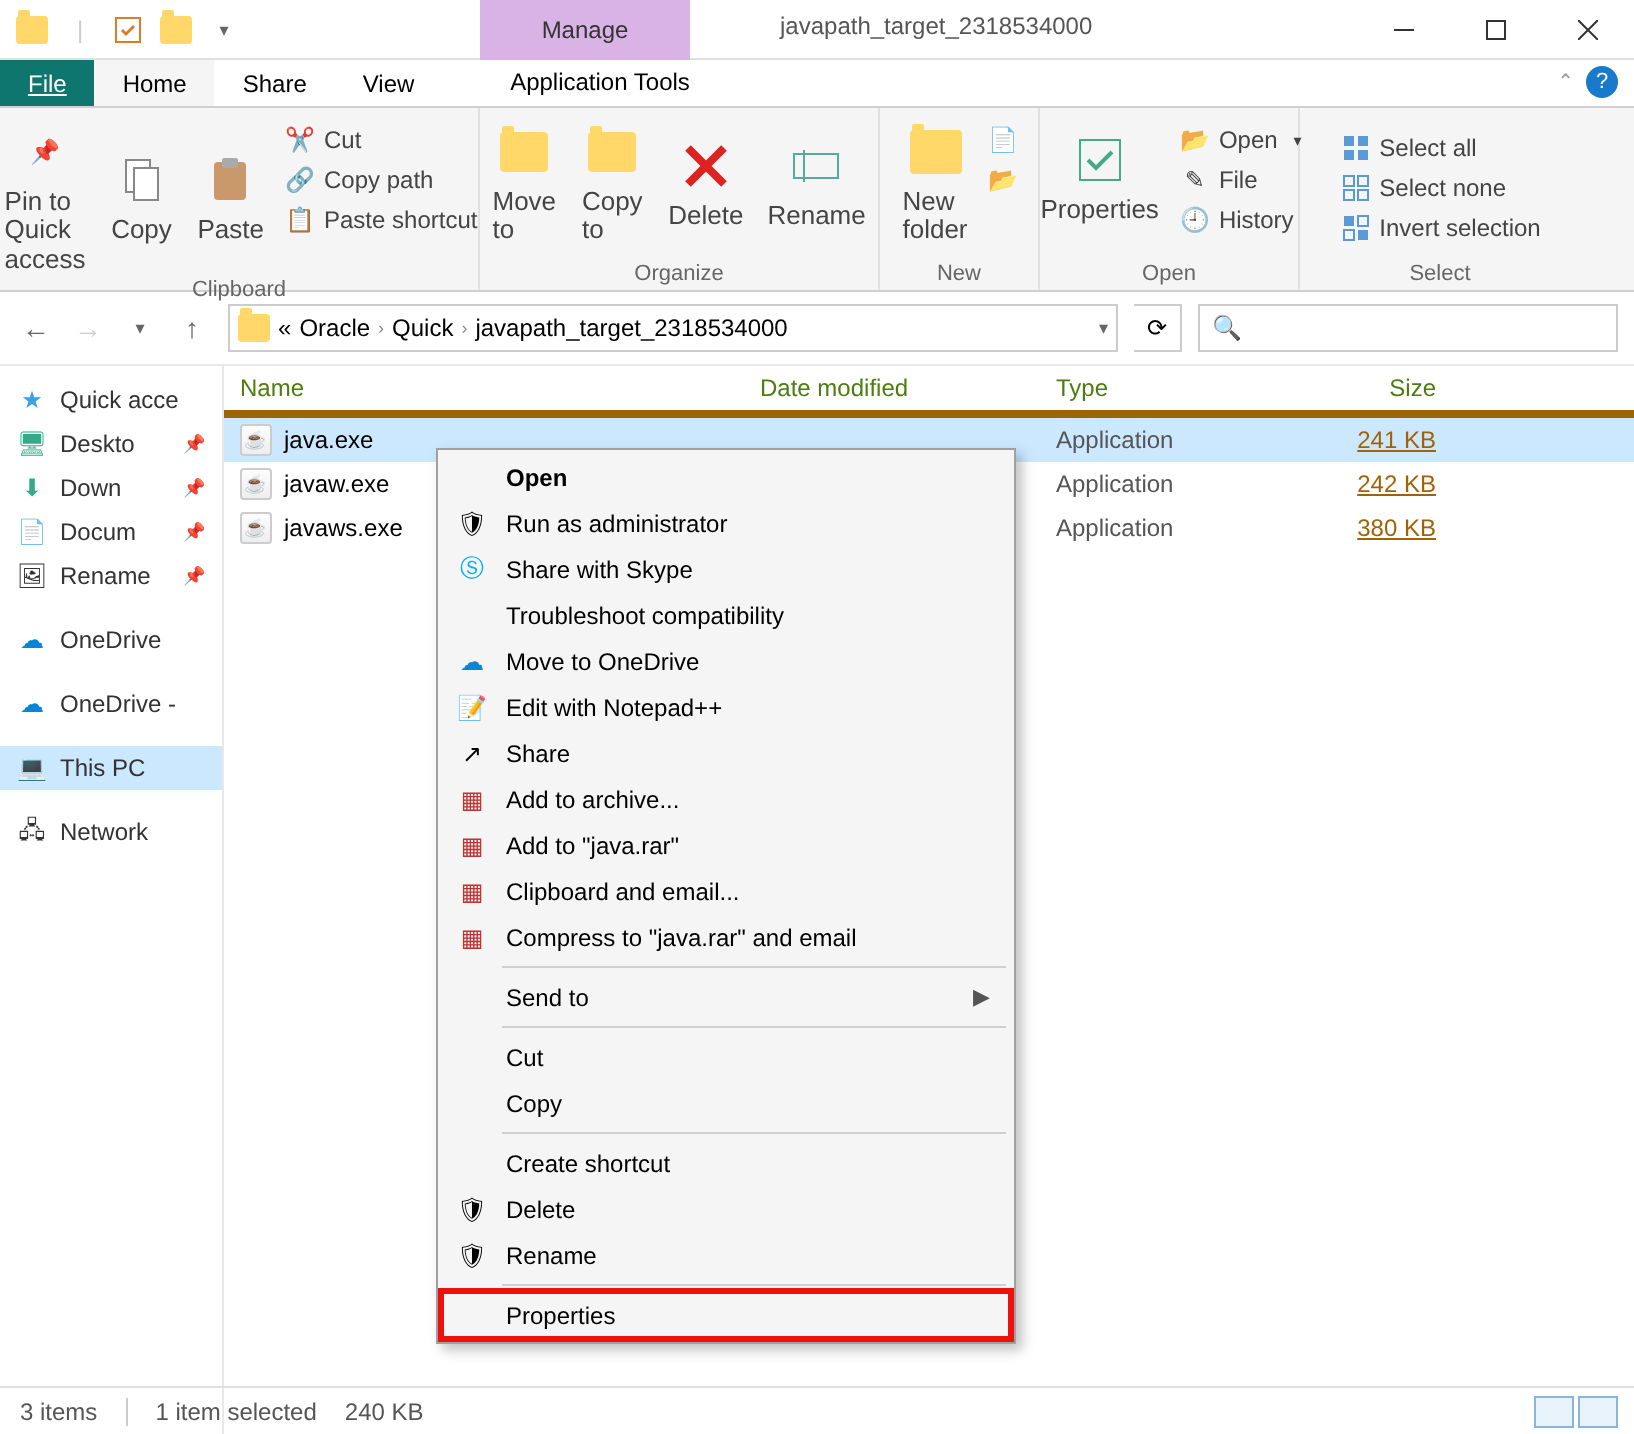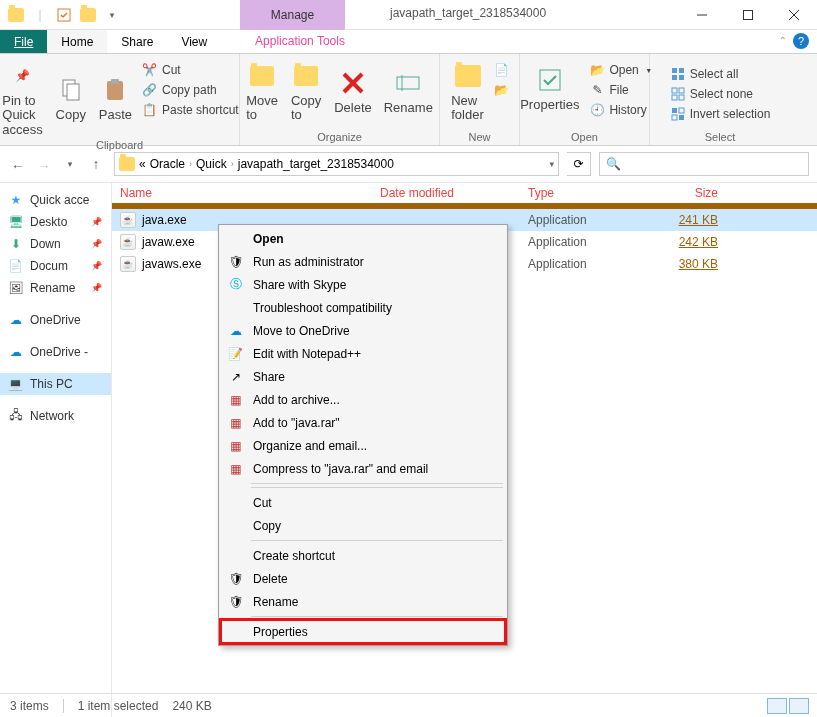--- a/index.html
+++ b/index.html
@@ -12,21 +12,21 @@
 .manage-tab { position: absolute; left: 240px; top: 0; width: 105px; height: 30px; background: #d9b3e6; display: flex; align-items: center; justify-content: center; color: #333; }
 .title-text { position: absolute; left: 390px; top: 6px; color: #555; }
 .win-controls { position: absolute; right: 0; top: 0; display: flex; }
 .win-btn { width: 46px; height: 30px; display: flex; align-items: center; justify-content: center; color: #333; }
 
 
 .tabs { height: 24px; display: flex; align-items: stretch; border-bottom: 1px solid #d0d0d0; position: relative; }
 .tab { padding: 4px 14px; display: flex; align-items: center; cursor: pointer; }
 .tab.file { background: #0f766e; color: #fff; text-decoration: underline; }
 .tab.active { background: #f5f5f5; }
-.app-tools { position: absolute; left: 240px; width: 120px; text-align: center; padding-top: 4px; color: #ec4899; }
+.app-tools { position: absolute; left: 240px; width: 120px; text-align: center; padding-top: 4px; color: #000000; }
 .help-icon { position: absolute; right: 8px; top: 3px; width: 16px; height: 16px; border-radius: 50%; background: #1979ca; color: #fff; display: flex; align-items: center; justify-content: center; font-size: 11px; }
 .chevron-tabs { position: absolute; right: 30px; top: 5px; color: #999; font-size: 10px; }
 
 
 .ribbon { height: 92px; background: #f5f5f5; border-bottom: 1px solid #d0d0d0; display: flex; }
 .ribbon-group { border-right: 1px solid #e0e0e0; display: flex; flex-direction: column; align-items: center; padding: 4px 6px 2px 6px; position: relative; }
 .group-label { font-size: 11px; color: #666; margin-top: auto; text-align: center; width: 100%; }
 .rib-btn { display: flex; flex-direction: column; align-items: center; justify-content: center; padding: 2px 6px; cursor: pointer; }
 .rib-btn .ico { width: 32px; height: 32px; display: flex; align-items: center; justify-content: center; }
 .rib-btn .lbl { font-size: 13px; color: #444; margin-top: 2px; white-space: pre-line; text-align: left; line-height: 1.1; }
@@ -47,21 +47,21 @@
 .search-box input { border: none; outline: none; flex: 1; font-size: 12px; color: #888; }
 
 
 .main { display: flex; height: 550px; border-top: 1px solid #e8e8e8; }
 .sidebar { width: 112px; border-right: 1px solid #e8e8e8; padding: 6px 0; overflow: hidden; white-space: nowrap; }
 .side-item { display: flex; align-items: center; gap: 6px; padding: 3px 8px; font-size: 12px; color: #333; }
 .side-item.selected { background: #cce8ff; }
 .side-ico { width: 16px; height: 16px; display: flex; align-items: center; justify-content: center; font-size: 12px; }
 .side-gap { height: 10px; }
 .content { flex: 1; position: relative; }
-.col-headers { height: 26px; border-bottom: 6px solid #a16207; display: flex; align-items: center; color: #ef4444; }
+.col-headers { height: 26px; border-bottom: 4px solid #a16207; display: flex; align-items: center; color: #4d7c0f; }
 .col { padding: 0 8px; }
 .col.name { width: 260px; }
 .col.date { width: 148px; }
 .col.type { width: 116px; }
 .col.size { width: 90px; text-align: right; }
 .file-row { height: 22px; display: flex; align-items: center; }
 .file-row.selected { background: #cce8ff; }
 .fcell { padding: 0 8px; display: flex; align-items: center; gap: 6px; }
 .fcell.name { width: 260px; }
 .fcell.date { width: 148px; color: #555; }
@@ -470,27 +470,31 @@
   <div class="ctx-item">
       <span class="ctx-ico" style="color:#b33">▦</span>
       <span>Add to archive...</span>
     </div>
   <div class="ctx-item">
       <span class="ctx-ico" style="color:#b33">▦</span>
       <span>Add to "java.rar"</span>
     </div>
   <div class="ctx-item">
       <span class="ctx-ico" style="color:#b33">▦</span>
-      <span>Organize and email...</span>
+      <span>Clipboard and email...</span>
     </div>
   <div class="ctx-item">
       <span class="ctx-ico" style="color:#b33">▦</span>
       <span>Compress to "java.rar" and email</span>
     </div>
   <div class="ctx-sep"></div>
+  <div class="ctx-item">
+      <span>Send to</span>
+      <span class="ctx-arrow">▶</span>
+    </div>
   <div class="ctx-sep"></div>
   <div class="ctx-item">
       <span>Cut</span>
     </div>
   <div class="ctx-item">
       <span>Copy</span>
     </div>
   <div class="ctx-sep"></div>
   <div class="ctx-item">
       <span>Create shortcut</span>

